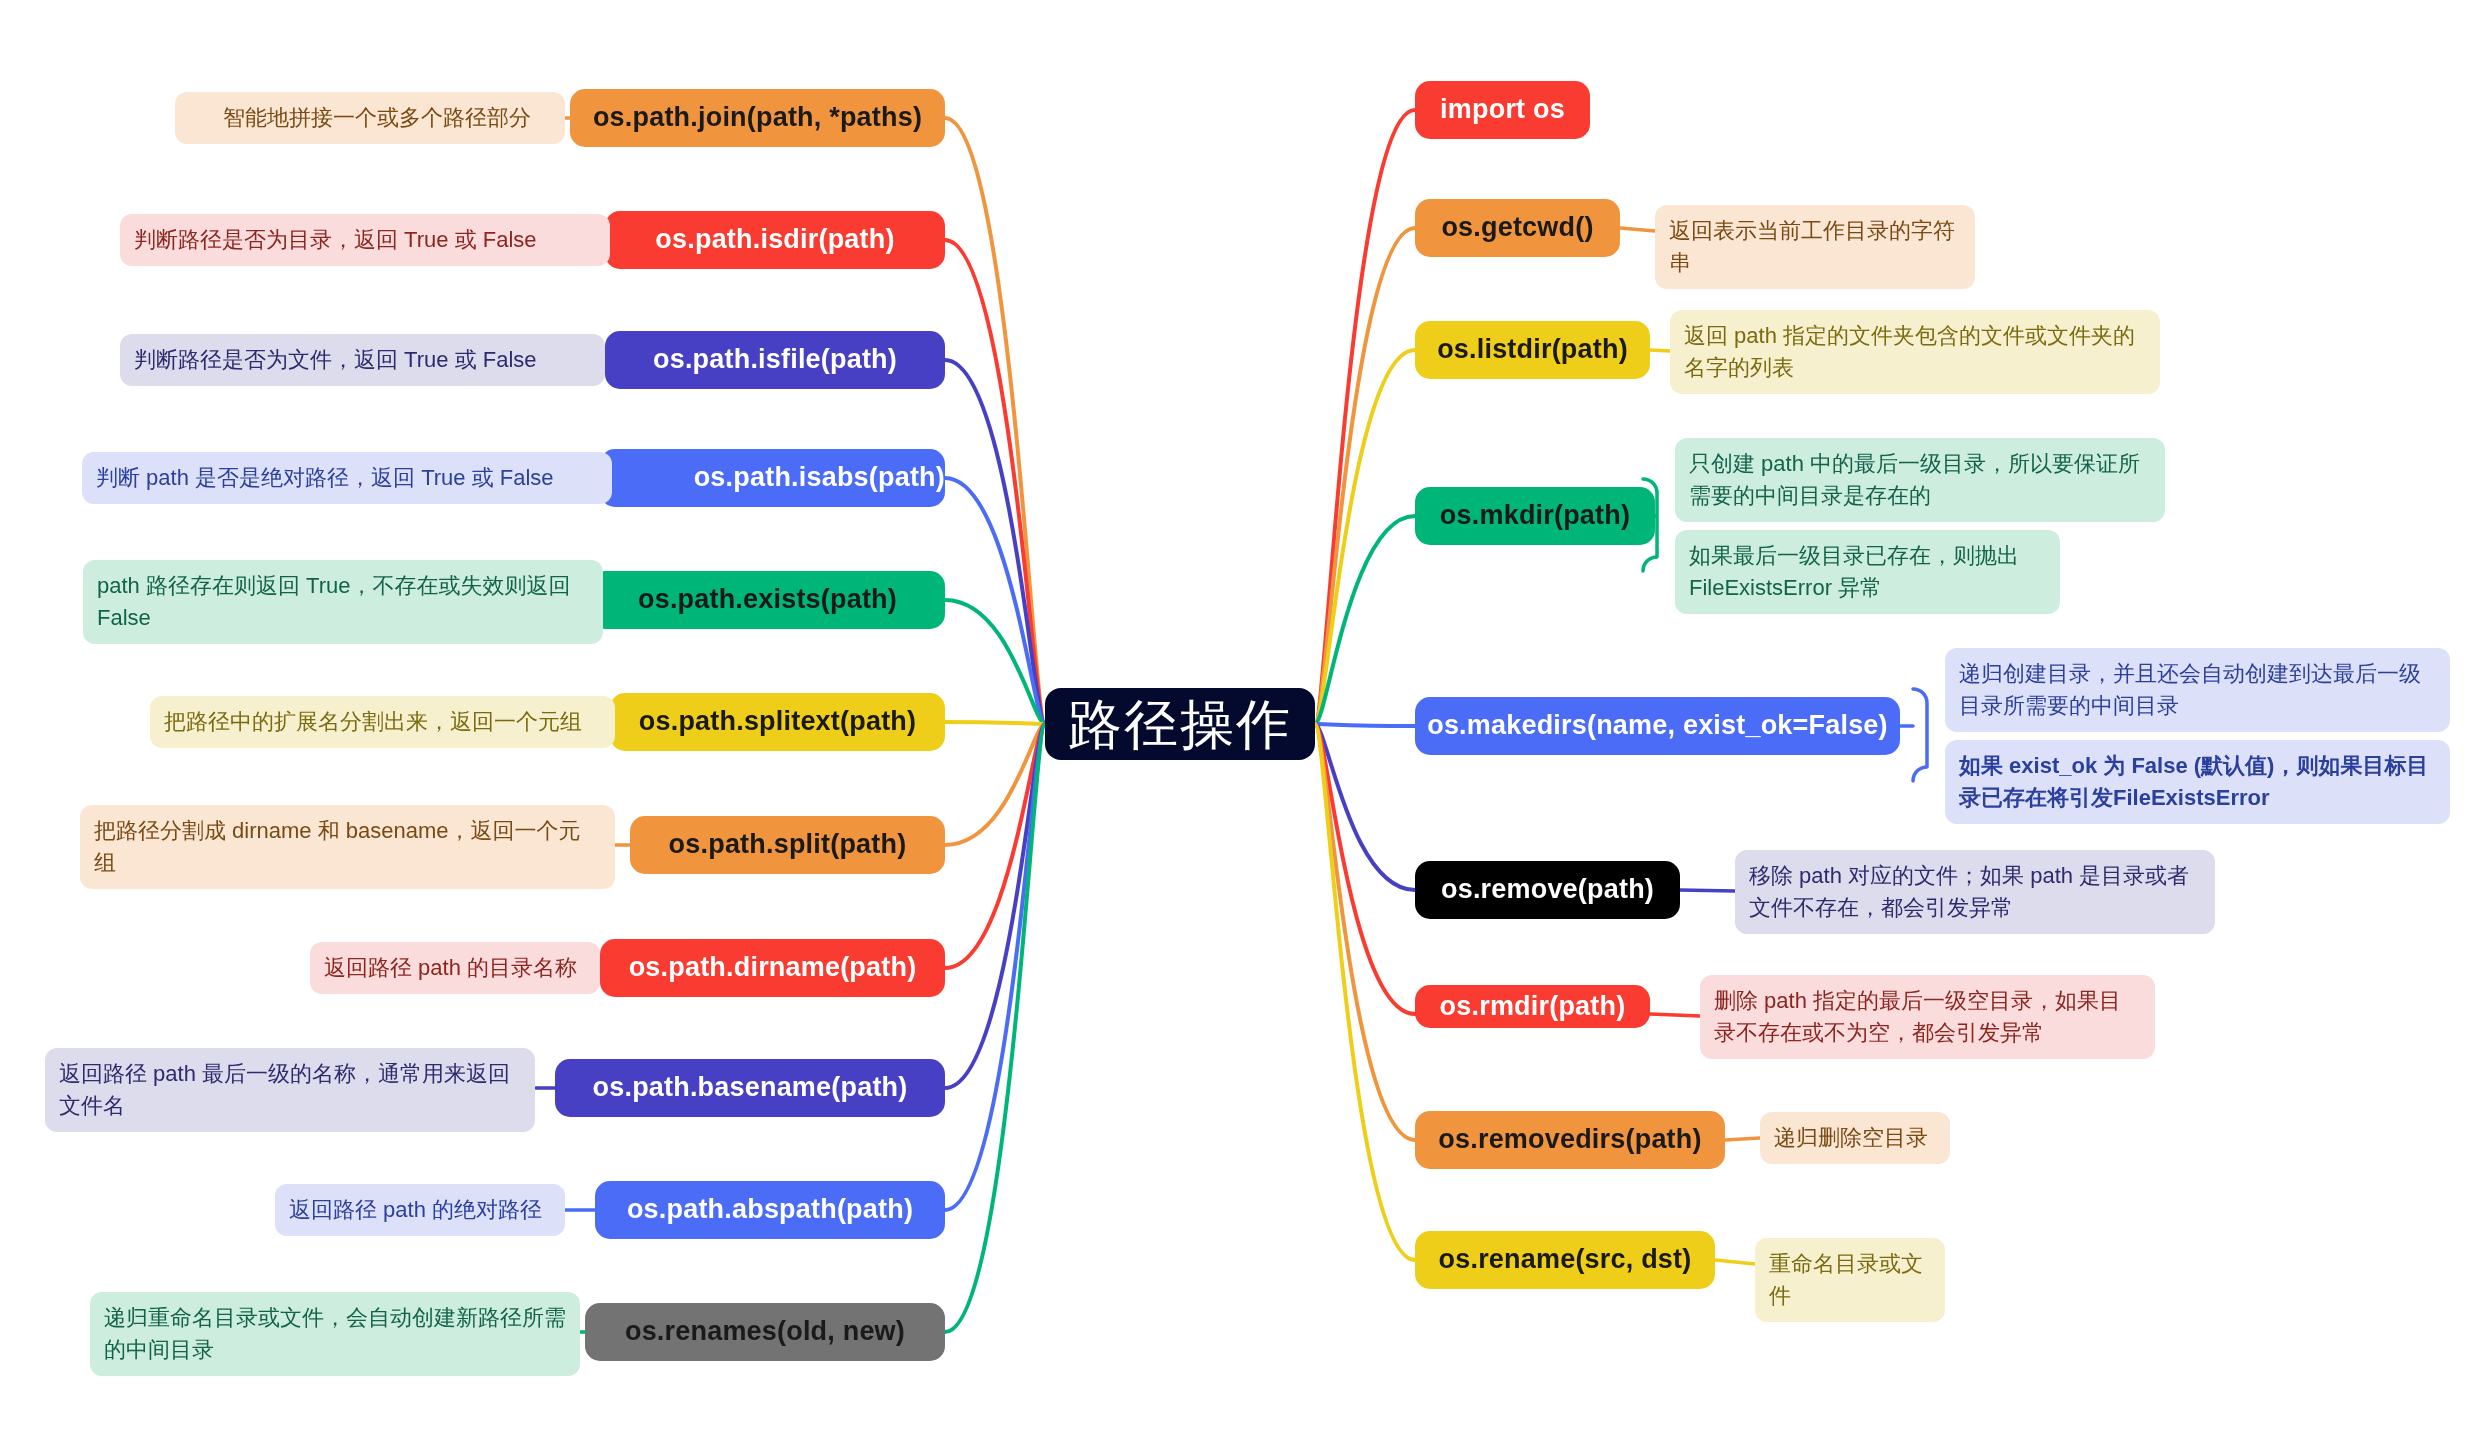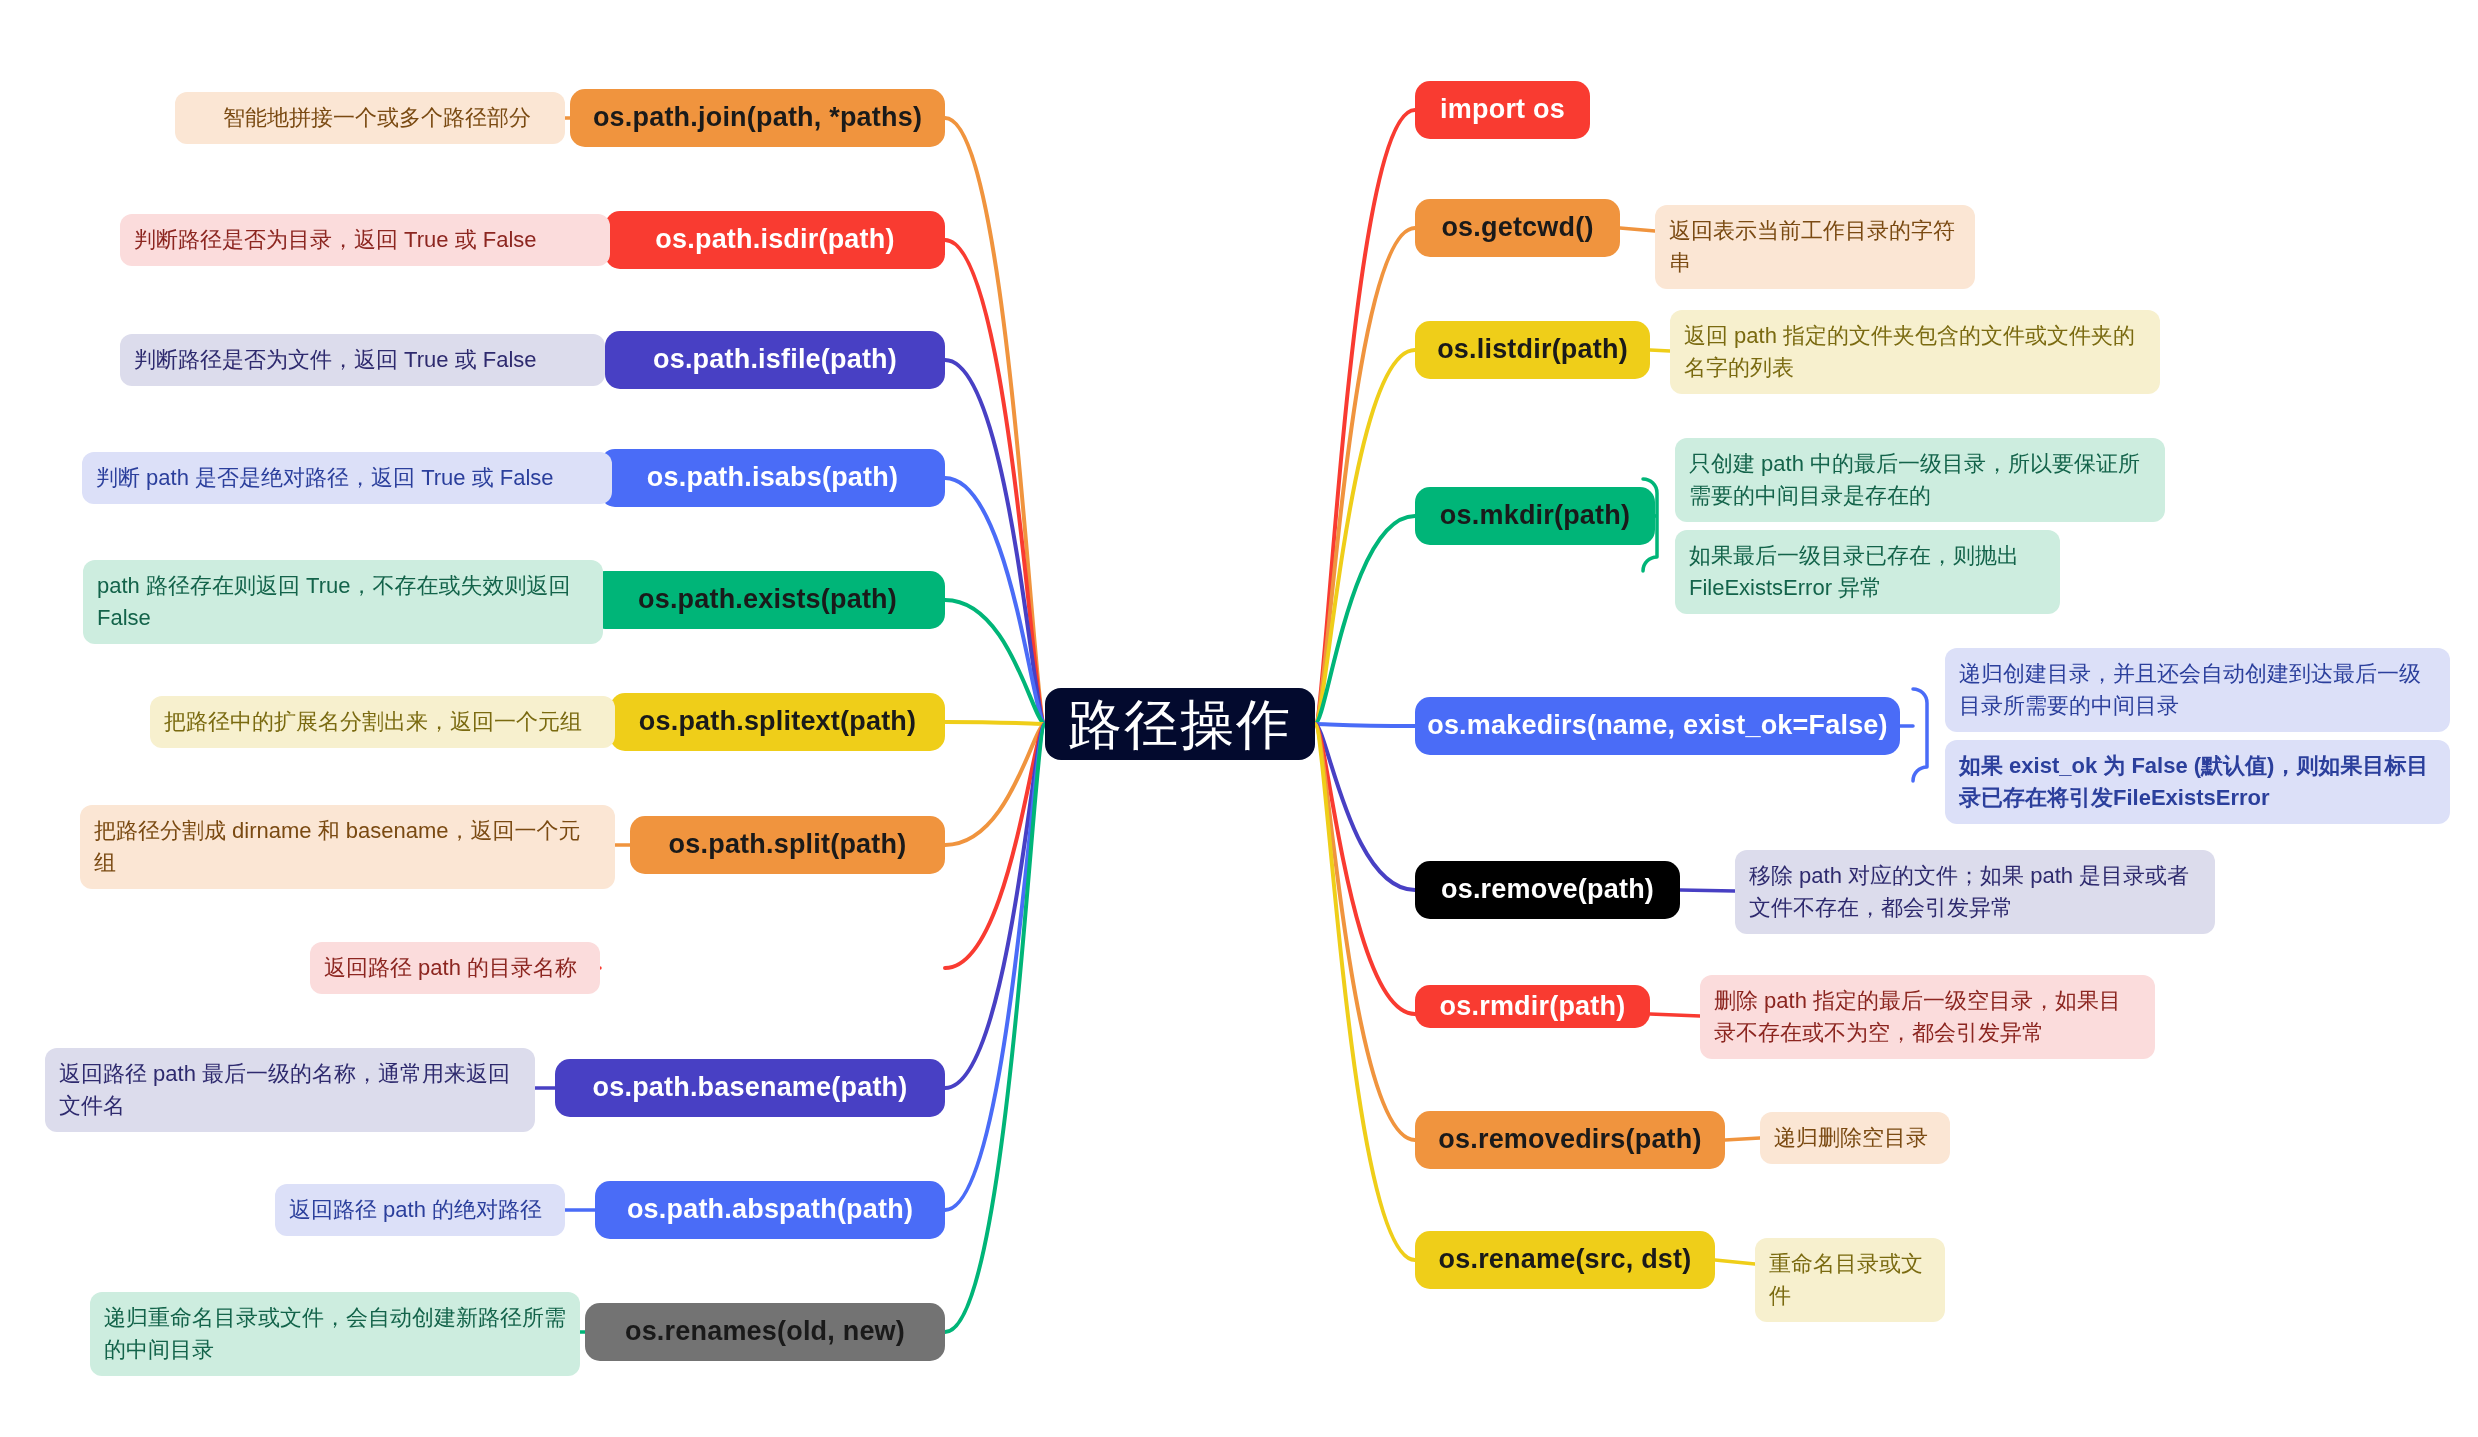--- a/index.html
+++ b/index.html
@@ -93,21 +93,21 @@
     </div>
     <div class="leaf" style="left: 120px; top: 214px; width: 490px; min-height: 52px; background: rgb(251, 220, 220); color: rgb(140, 38, 32);">
       <span>判断路径是否为目录，返回 True 或 False</span>
     </div>
     <div class="node topic" style="left: 605px; top: 331px; width: 340px; height: 58px; background: rgb(72, 64, 196); color: rgb(255, 255, 255);">
       <span>os.path.isfile(path)</span>
     </div>
     <div class="leaf" style="left: 120px; top: 334px; width: 485px; min-height: 52px; background: rgb(220, 220, 236); color: rgb(46, 42, 110);">
       <span>判断路径是否为文件，返回 True 或 False</span>
     </div>
-    <div class="node topic" style="left: 600px; top: 449px; width: 345px; height: 58px; background: rgb(74, 108, 247); color: rgb(255, 255, 255);">
+    <div class="node topic" style="left: 600px; top: 449px; width: 345px; height: 58px; background: rgb(74, 108, 247); color: rgb(255, 255, 255); justify-content: flex-end;">
       <span>os.path.isabs(path)</span>
     </div>
     <div class="leaf" style="left: 82px; top: 452px; width: 530px; min-height: 52px; background: rgb(220, 224, 248); color: rgb(43, 63, 156);">
       <span>判断 path 是否是绝对路径，返回 True 或 False</span>
     </div>
     <div class="node topic" style="left: 590px; top: 571px; width: 355px; height: 58px; background: rgb(0, 181, 120); color: rgb(26, 26, 26);">
       <span>os.path.exists(path)</span>
     </div>
     <div class="leaf" style="left: 83px; top: 560px; width: 520px; min-height: 80px; background: rgb(205, 237, 223); color: rgb(19, 99, 74);">
       <span>path 路径存在则返回 True，不存在或失效则返回 False</span>
@@ -116,20 +116,23 @@
       <span>os.path.splitext(path)</span>
     </div>
     <div class="leaf" style="left: 150px; top: 696px; width: 465px; min-height: 52px; background: rgb(247, 240, 206); color: rgb(122, 106, 16);">
       <span>把路径中的扩展名分割出来，返回一个元组</span>
     </div>
     <div class="node topic" style="left: 630px; top: 816px; width: 315px; height: 58px; background: rgb(240, 148, 62); color: rgb(26, 26, 26);">
       <span>os.path.split(path)</span>
     </div>
     <div class="leaf" style="left: 80px; top: 805px; width: 535px; min-height: 80px; background: rgb(251, 230, 212); color: rgb(122, 74, 18);">
       <span>把路径分割成 dirname 和 basename，返回一个元组</span>
+    </div>
+    <div class="node topic" style="left: 600px; top: 939px; width: 345px; height: 58px; background: rgb(249, 59, 49); color: rgb(255, 255, 255);">
+      <span>os.path.dirname(path)</span>
     </div>
     <div class="leaf" style="left: 310px; top: 942px; width: 290px; min-height: 52px; background: rgb(251, 220, 220); color: rgb(140, 38, 32);">
       <span>返回路径 path 的目录名称</span>
     </div>
     <div class="node topic" style="left: 555px; top: 1059px; width: 390px; height: 58px; background: rgb(72, 64, 196); color: rgb(255, 255, 255);">
       <span>os.path.basename(path)</span>
     </div>
     <div class="leaf" style="left: 45px; top: 1048px; width: 490px; min-height: 80px; background: rgb(220, 220, 236); color: rgb(46, 42, 110);">
       <span>返回路径 path 最后一级的名称，通常用来返回文件名</span>
     </div>

